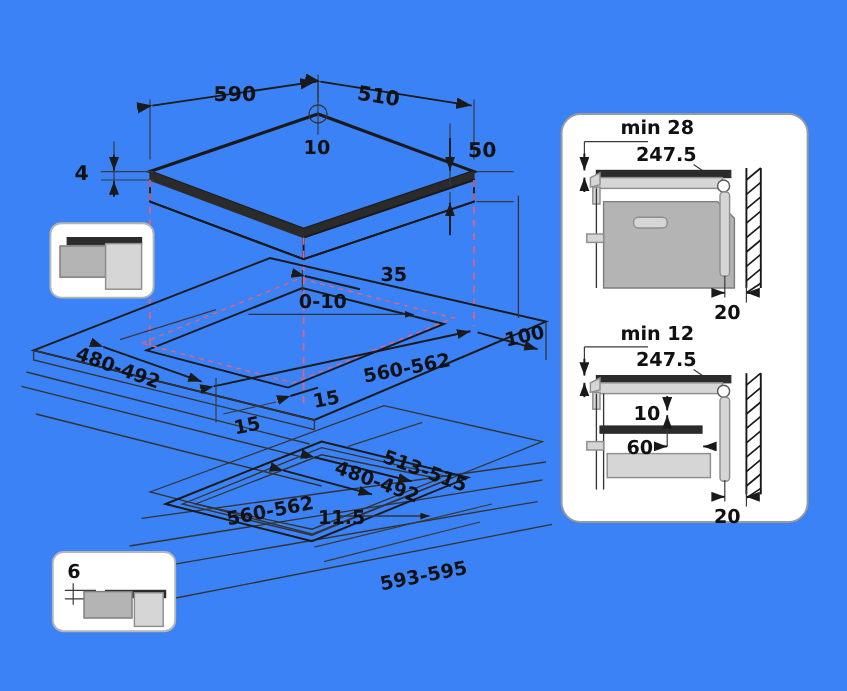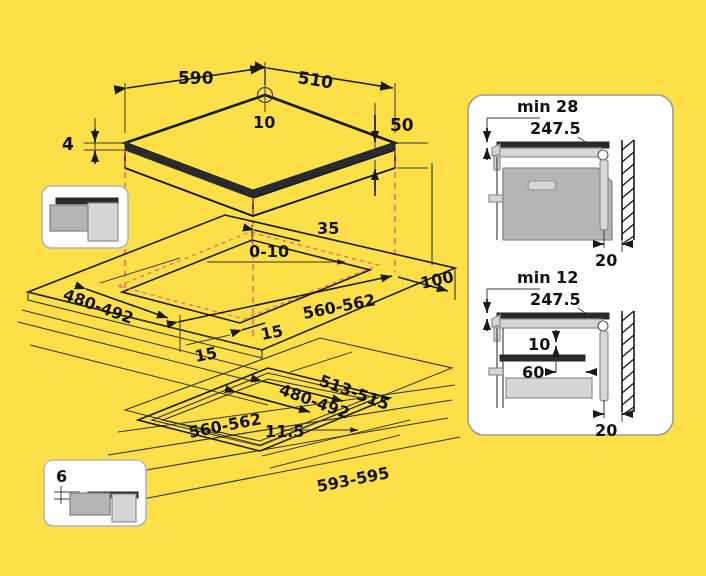--- a/index.html
+++ b/index.html
@@ -10,21 +10,21 @@
   body {
     width: 706px;
     height: 576px;
     font-family: "Liberation Sans", sans-serif;
     overflow: hidden;
   }
   #diagram-root {
     position: relative;
     width: 706px;
     height: 576px;
-    background: #fde047;
+    background: #3b82f6;
   }
   svg.canvas {
     position: absolute;
     left: 0;
     top: 0;
     width: 706px;
     height: 576px;
   }
   .dimtext {
     font-family: "DejaVu Sans", "Liberation Sans", sans-serif;

